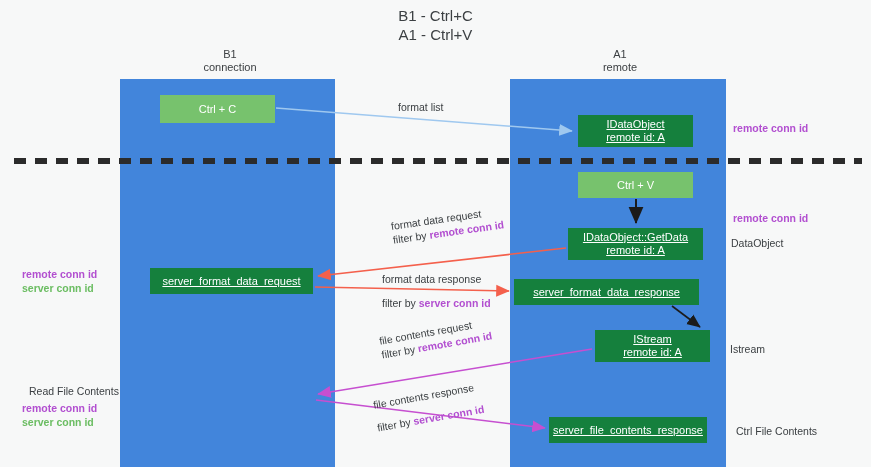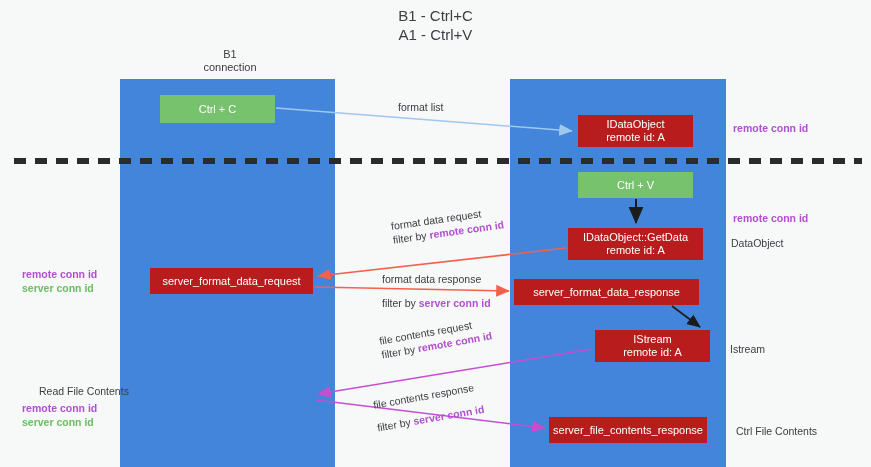--- a/index.html
+++ b/index.html
@@ -29,21 +29,21 @@
   .colhead.b1{left:140px;top:48px;width:180px;}
   .colhead.a1{left:530px;top:48px;width:180px;}
 
   .node{
     position:absolute;box-sizing:border-box;
     display:flex;align-items:center;justify-content:center;
     text-align:center;color:#ffffff;font-size:11px;line-height:13px;
     white-space:pre-line;padding:2px 4px;
   }
   .node.green{background:#77c26d;}
-  .node.orange{background:#b91c1c;}
+  .node.orange{background:#15803d;text-decoration:underline;}
 
   .n-ctrlc{left:160px;top:95px;width:115px;height:28px;}
   .n-idataobject{left:578px;top:115px;width:115px;height:32px;}
   .n-ctrlv{left:578px;top:172px;width:115px;height:26px;}
   .n-getdata{left:568px;top:228px;width:135px;height:32px;}
   .n-sfdreq{left:150px;top:268px;width:163px;height:26px;}
   .n-sfdresp{left:514px;top:279px;width:185px;height:26px;}
   .n-istream{left:595px;top:330px;width:115px;height:32px;}
   .n-sfcreq{left:150px;top:385px;width:163px;height:26px;}
   .n-sfcresp{left:549px;top:417px;width:158px;height:26px;text-align:right;}
@@ -59,21 +59,21 @@
   .a-dataobject{left:731px;top:236px;}
   .a-istream{left:730px;top:342px;}
   .a-write{left:736px;top:424px;}
   .a-fdreq{left:390px;top:219px;}
   .a-fdresp{left:382px;top:272px;}
   .a-fcreq{left:378px;top:334px;}
   .a-fcresp{left:372px;top:398px;}
 
   .leftlabel{position:absolute;font-size:10.5px;line-height:14px;}
   .l-mid{left:22px;top:267px;}
-  .l-read{left:39px;top:384px;color:#3c4043;}
+  .l-read{left:29px;top:384px;color:#3c4043;}
   .l-bot{left:22px;top:401px;}
   .leftlabel .purple{color:#b24fd0;font-weight:bold;}
   .leftlabel .green{color:#6bbd62;font-weight:bold;}
 </style>
 </head>
 <body>
 
 <div id="stage">
 
   <div class="lane lane-b1"></div>
@@ -110,20 +110,22 @@
     <line x1="592" y1="349" x2="318" y2="394" stroke="#c64fd0" stroke-width="1.6" marker-end="url(#ar-mag)"></line>
 
     <line x1="316" y1="400" x2="545" y2="428" stroke="#c64fd0" stroke-width="1.6" marker-end="url(#ar-mag)"></line>
   </svg>
 
   <div class="title">B1 - Ctrl+C
 A1 - Ctrl+V</div>
 
   <div class="colhead b1">B1
 connection</div>
+  <div class="colhead a1">A1
+remote</div>
 
   <div class="node green n-ctrlc">Ctrl + C</div>
   <div class="node orange n-idataobject">IDataObject
 remote id: A</div>
   <div class="node green n-ctrlv">Ctrl + V</div>
   <div class="node orange n-getdata">IDataObject::GetData
 remote id: A</div>
   <div class="node orange n-sfdreq">server_format_data_request</div>
   <div class="node orange n-sfdresp">server_format_data_response</div>
   <div class="node orange n-istream">IStream

